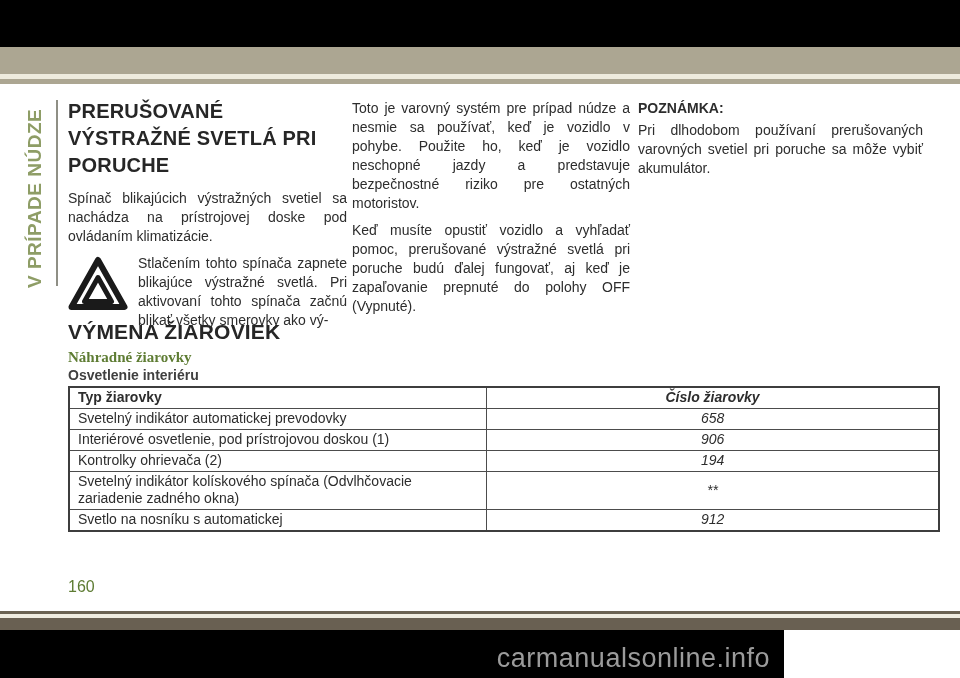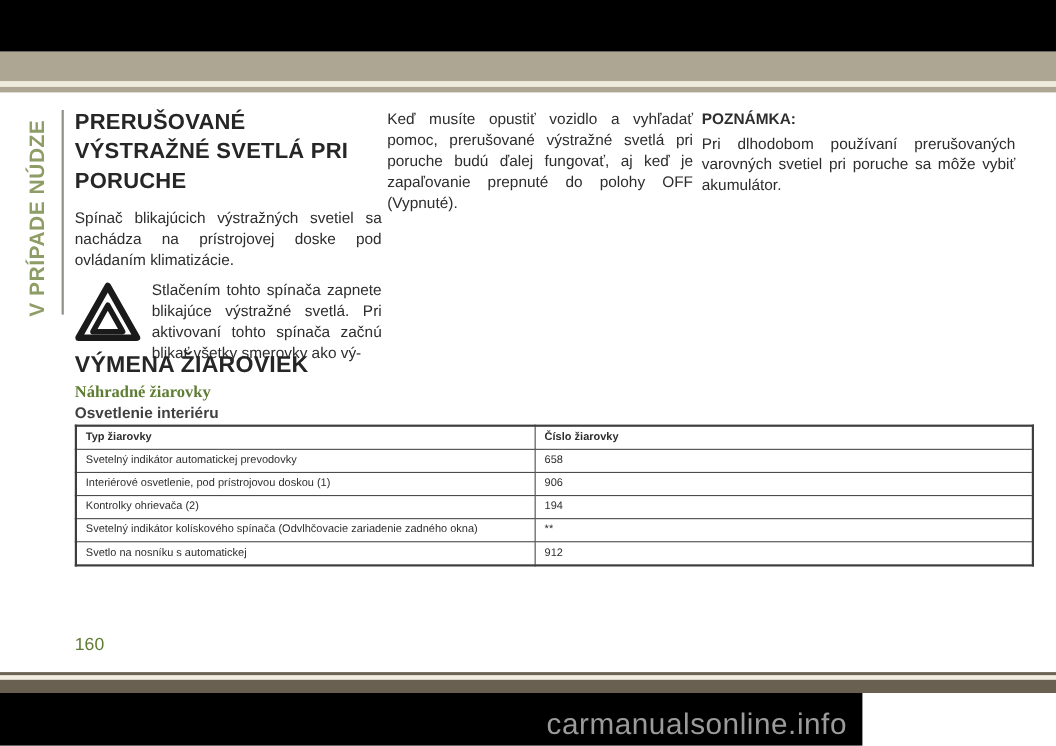--- a/index.html
+++ b/index.html
@@ -54,30 +54,30 @@
     font-size:15px; font-weight:bold; color:#5e7c33;font-family:Liberation Serif, serif;
   }
   .subsubsection-title {
     position:absolute; left:68px; top:367px;
     font-size:14px; font-weight:bold; color:#404040;
   }
 
   
   table.bulbs {
     position:absolute; left:68px; top:386px; width:872px;
-    border-collapse:collapse; font-size:10px; line-height:17px;
+    border-collapse:collapse; font-size:14px; line-height:17px;
     border:2px solid #3e3e3e;
   }
   table.bulbs td, table.bulbs th {
     border:1.5px solid #4c4c4c;
     padding:1px 8px 2px 8px;
     vertical-align:middle;
   }
   table.bulbs th { text-align:left; font-weight:bold; }
-  table.bulbs th.num, table.bulbs td.num { width:52%; }
+  table.bulbs th.num, table.bulbs td.num { text-align:center; width:52%;font-style:italic; }
   table.bulbs td.footnote-cell { height:31px; vertical-align:top; padding-top:3px; }
 
   
   .page-number {
     position:absolute; left:68px; top:578px;
     font-size:16px; color:#5e7c33;
   }
   .bot-rule1 { position:absolute; left:0; top:611px; width:960px; height:3px;  background:#6b6353; }
   .bot-cream { position:absolute; left:0; top:614px; width:960px; height:4px;  background:#f0ede1; }
   .bot-band  { position:absolute; left:0; top:618px; width:960px; height:12px; background:#696052; }
@@ -106,20 +106,21 @@
       <svg width="60" height="57" viewBox="0 0 60 57" xmlns="http://www.w3.org/2000/svg">
         <path d="M30 4 L56.5 51 L3.5 51 Z" fill="none" stroke="#1a1a1a" stroke-width="6" stroke-linejoin="round"></path>
         <path d="M30 21.5 L43.5 45.5 L16.5 45.5 Z" fill="none" stroke="#1a1a1a" stroke-width="5" stroke-linejoin="round"></path>
       </svg>
     </span>
     <span>Stlačením tohto spínača zapnete blikajúce výstražné svetlá. Pri aktivovaní tohto spínača začnú blikať všetky smerovky ako vý-</span>
   </div>
 </div>
 
 <div class="col col2">
+  <div class="para">Toto je varovný systém pre prípad núdze a nesmie sa používať, keď je vozidlo v pohybe. Použite ho, keď je vozidlo neschopné jazdy a predstavuje bezpečnostné riziko pre ostatných motoristov.</div>
   <div class="para">Keď musíte opustiť vozidlo a vyhľadať pomoc, prerušované výstražné svetlá pri poruche budú ďalej fungovať, aj keď je zapaľovanie prepnuté do polohy OFF (Vypnuté).</div>
 </div>
 
 <div class="col col3">
   <div class="note-label">POZNÁMKA:</div>
   <div class="para">Pri dlhodobom používaní prerušovaných varovných svetiel pri poruche sa môže vybiť akumulátor.</div>
 </div>
 
 <div class="section-title">VÝMENA ŽIAROVIEK</div>
 <div class="subsection-title">Náhradné žiarovky</div>

